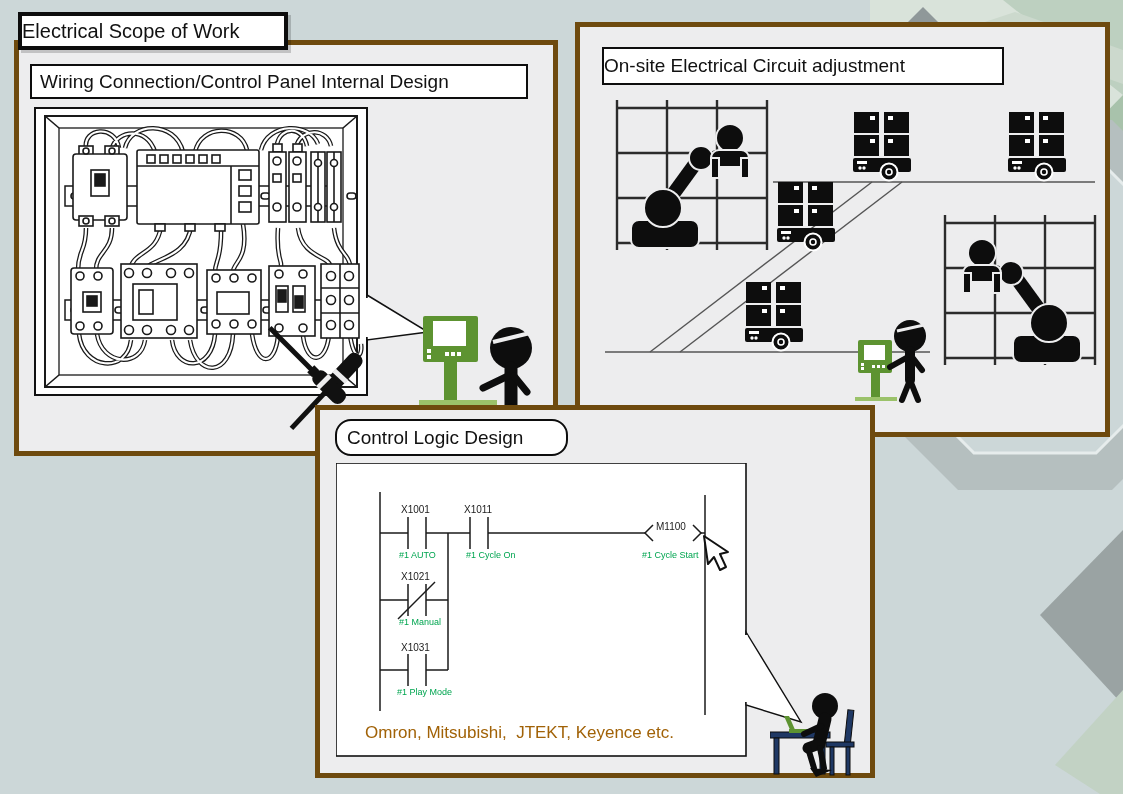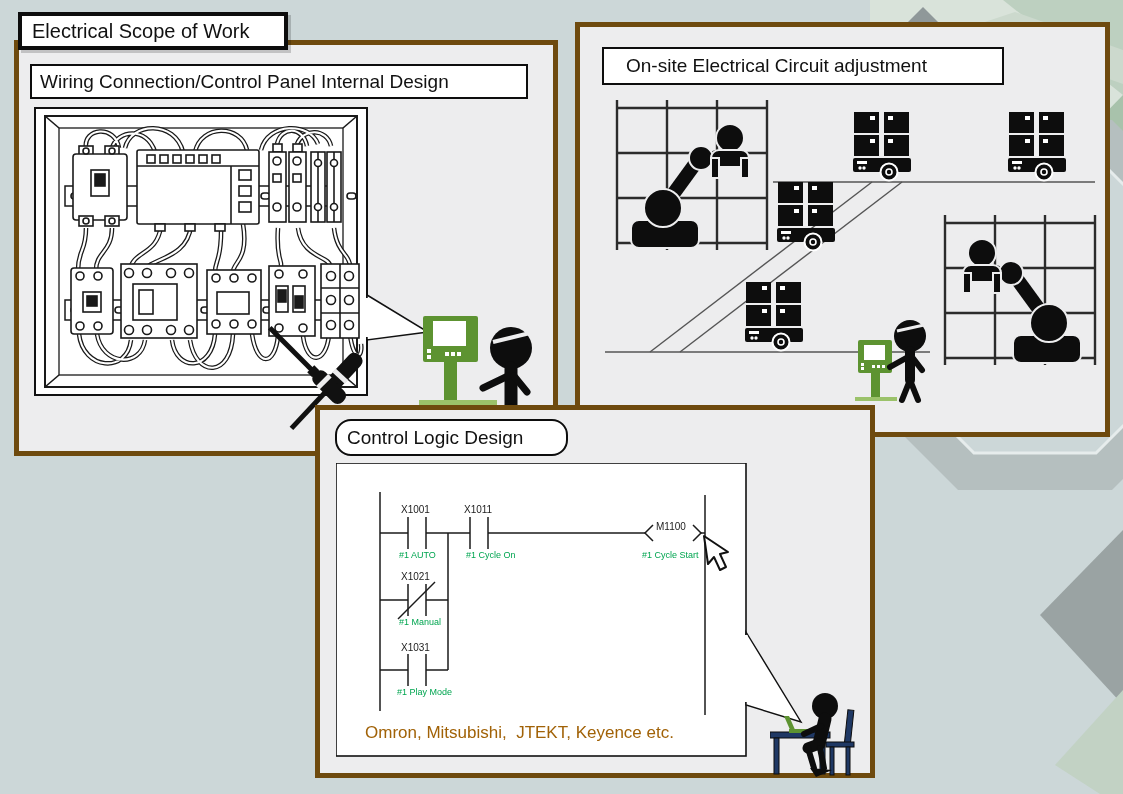--- a/index.html
+++ b/index.html
@@ -3,23 +3,23 @@
 <meta charset="utf-8">
 <style>
   html,body{margin:0;padding:0;}
   body{font-family:"Liberation Sans",sans-serif;background:#aab4b6;}
   #stage{position:relative;width:1123px;height:794px;background:#ccd7d8;overflow:hidden;}
   .abs{position:absolute;}
   .panel{position:absolute;background:#ededee;border:5px solid #6e4a0e;box-sizing:border-box;}
   .titlebox{position:absolute;background:#ffffff;border:2px solid #0d0d0d;box-sizing:border-box;
             display:flex;align-items:center;color:#111;}
   #main-title{left:18px;top:12px;width:270px;height:38px;border-width:4px;font-size:20px;
-              padding-left:10px;box-shadow:3px 3px 0 rgba(0,0,0,0.18);z-index:6;}
+              box-shadow:3px 3px 0 rgba(0,0,0,0.18);z-index:6;}
   #p1-title{left:11px;top:19px;width:498px;height:35px;font-size:19px;padding-left:8px;}
-  #p2-title{left:22px;top:20px;width:402px;height:38px;font-size:19px;padding-left:22px;}
+  #p2-title{left:22px;top:20px;width:402px;height:38px;font-size:19px;}
   #p3-title{left:15px;top:9px;width:233px;height:37px;font-size:19px;padding-left:10px;border-radius:16px;}
   .vendors{position:absolute;left:45px;top:313px;font-size:17px;color:#a16207;white-space:pre;}
   svg{display:block;}
   svg text{font-family:"Liberation Sans",sans-serif;}
   .addr{fill:#222;font-size:10px;}
   .cmt{fill:#00a550;font-size:9px;}
 </style>
 </head>
 <body>
 

